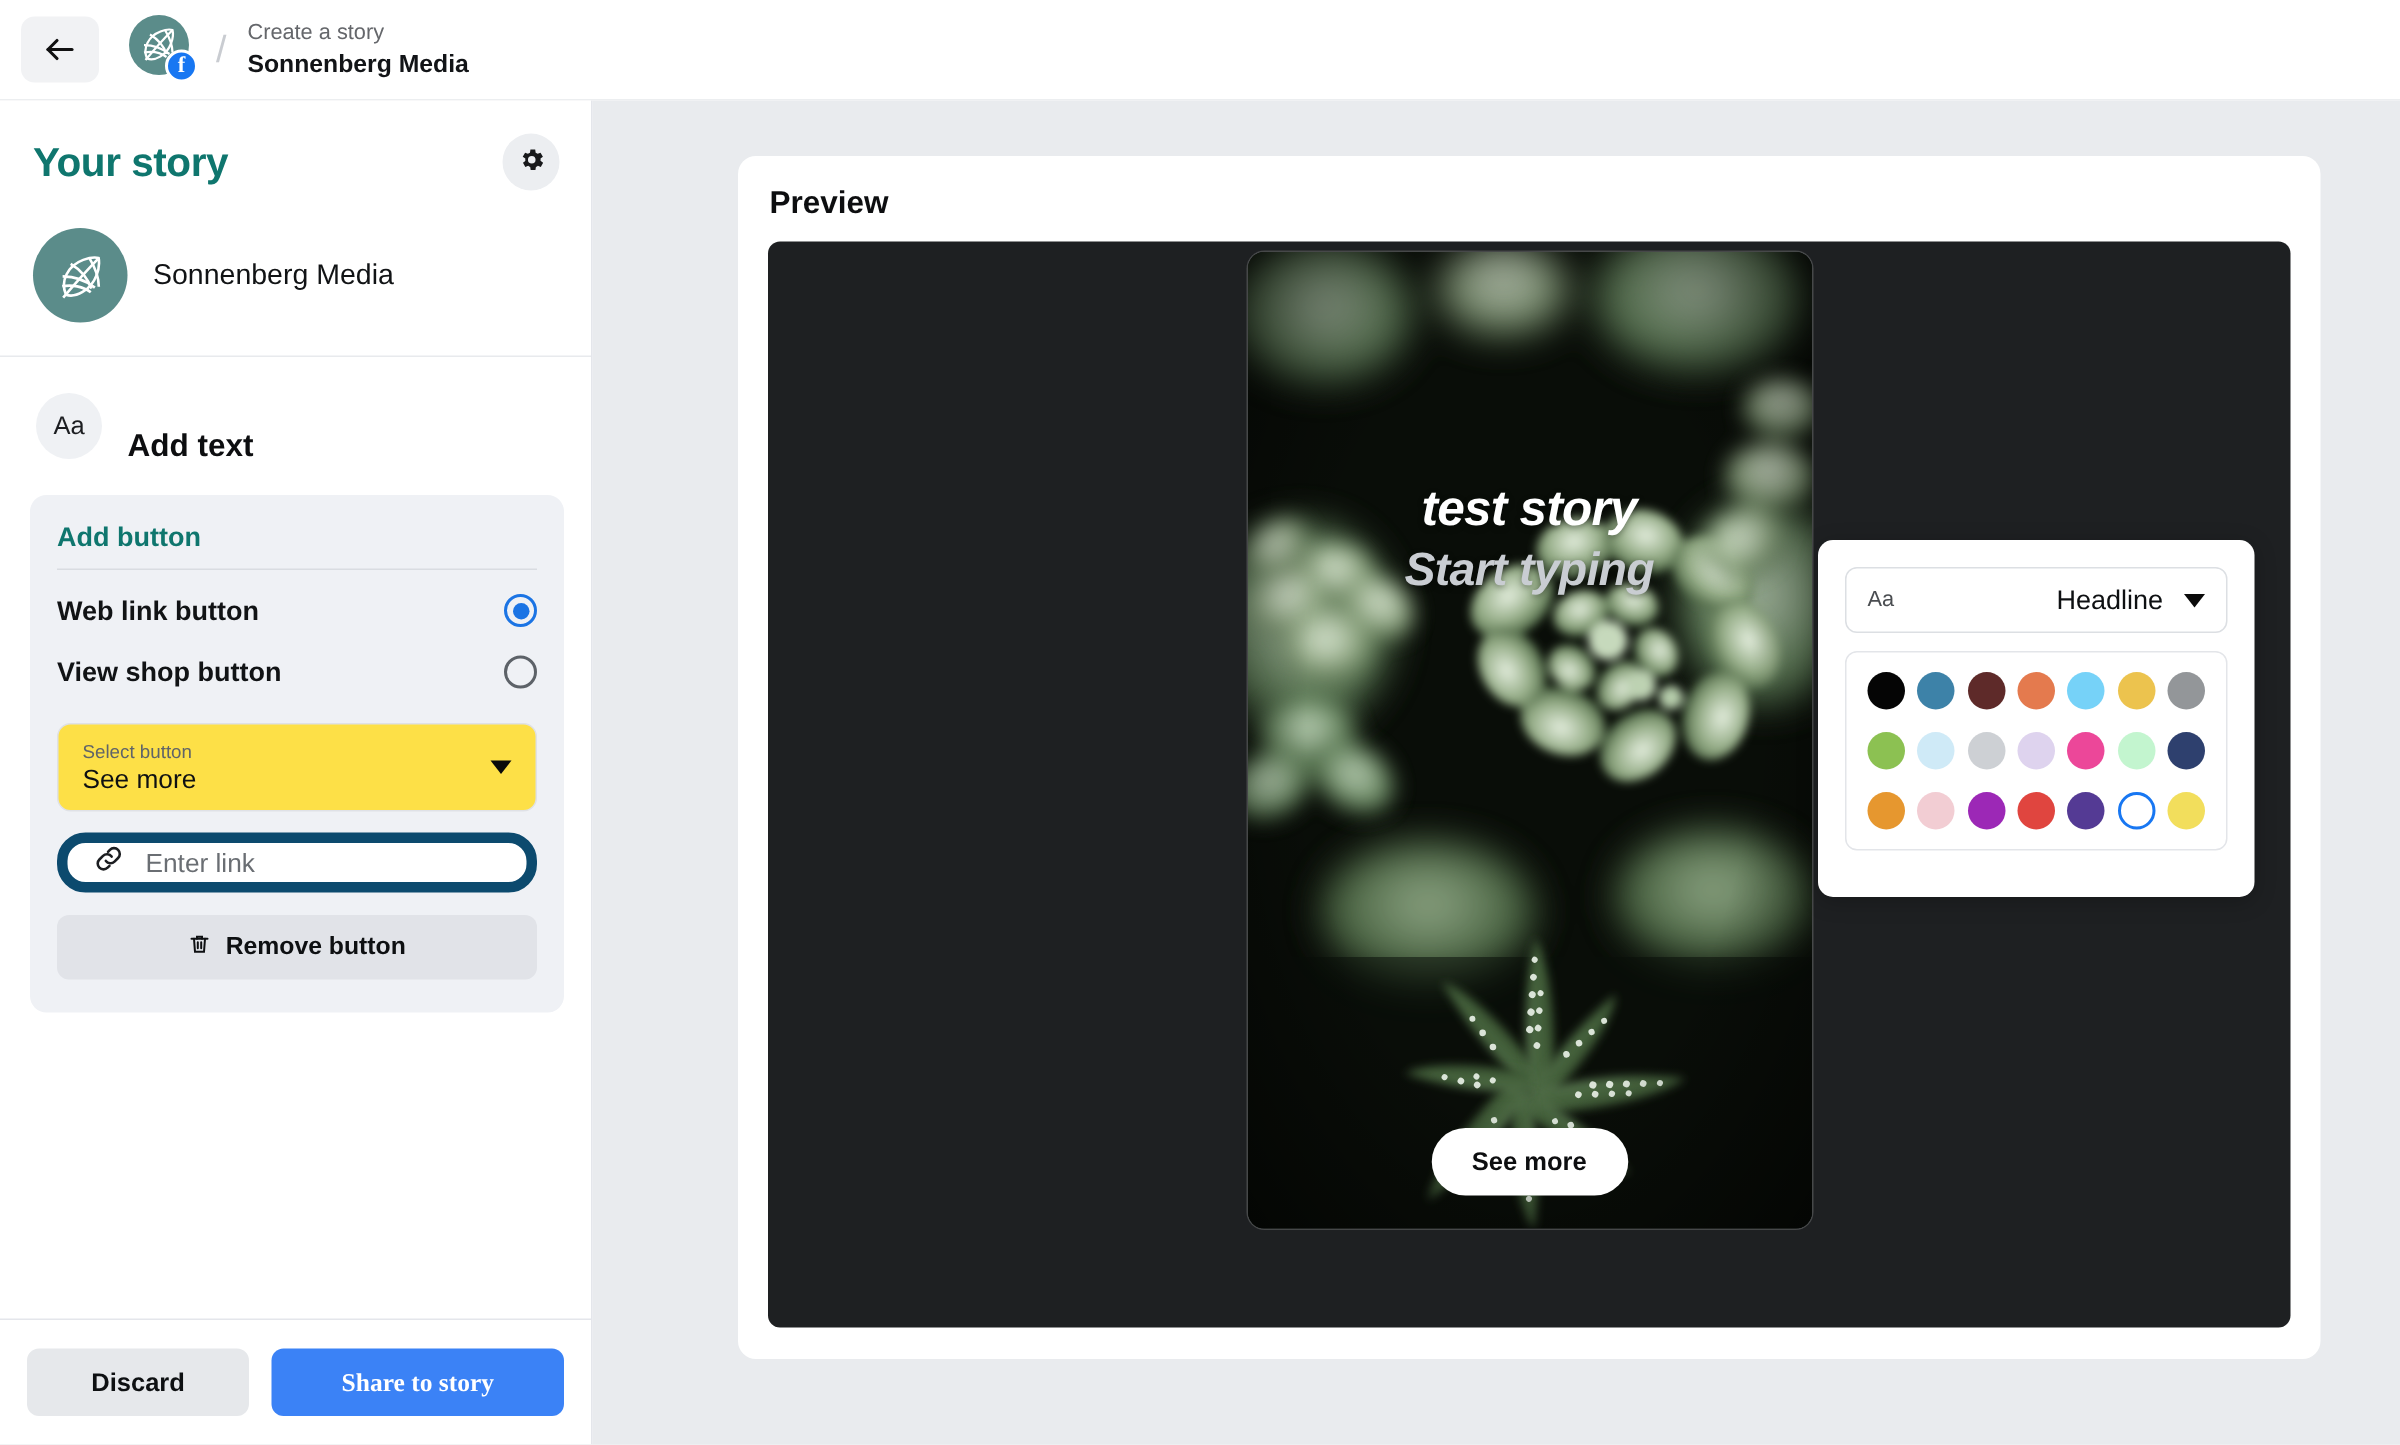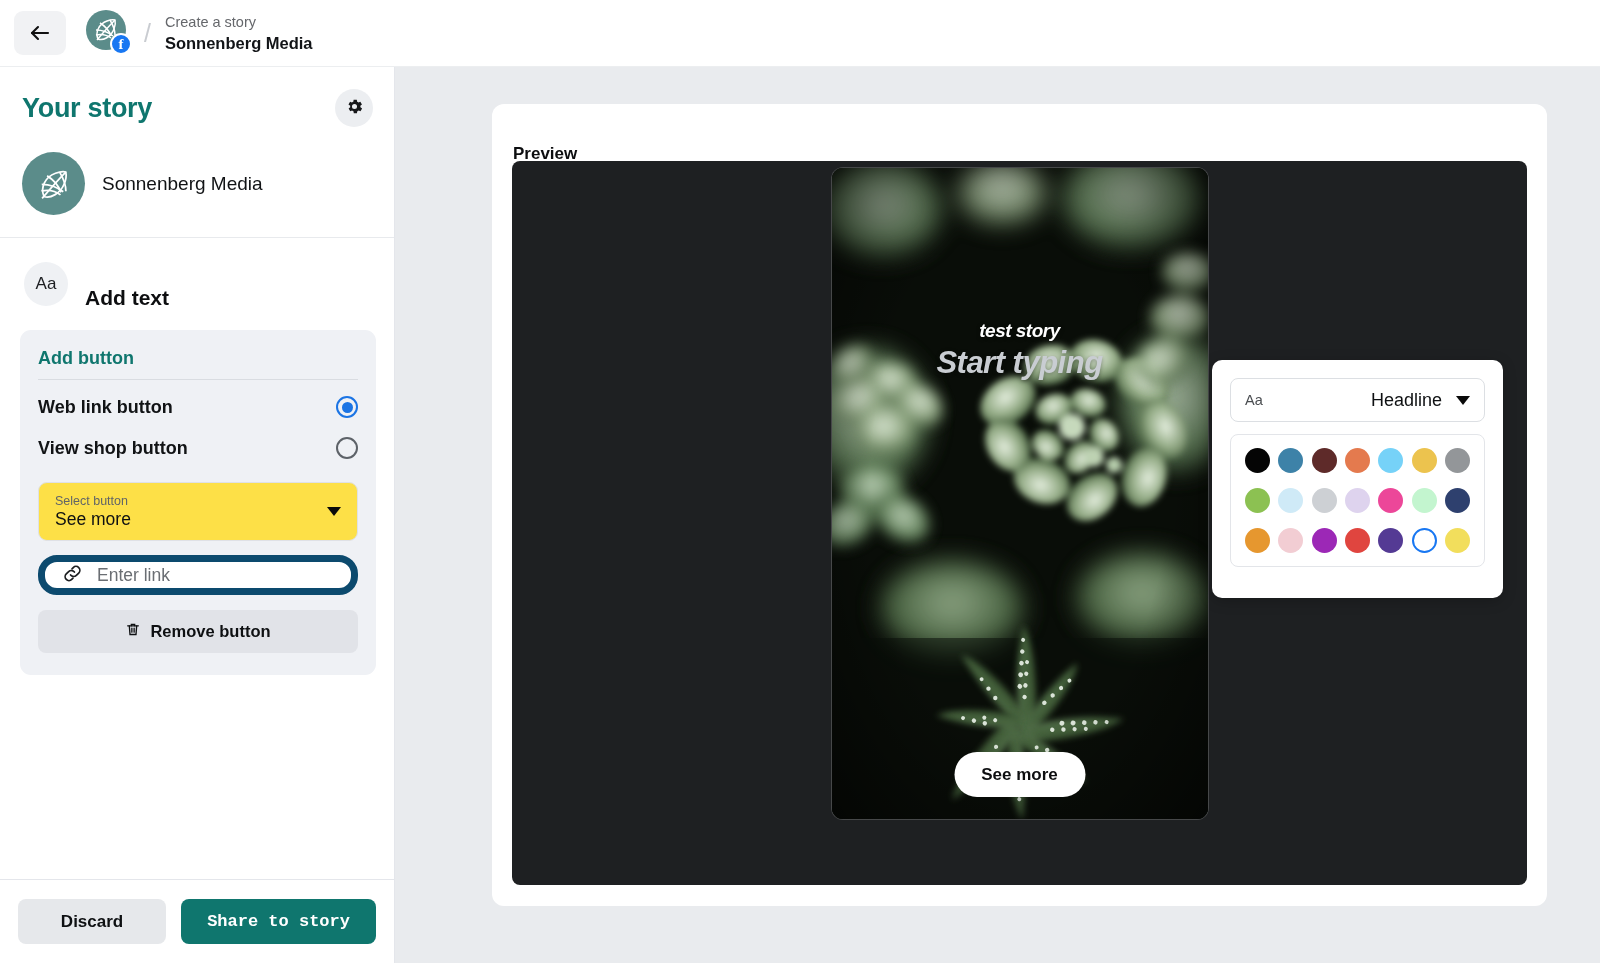--- a/index.html
+++ b/index.html
@@ -117,53 +117,53 @@
   .side-footer {
     margin-top: auto; border-top: 1px solid #e4e6eb; padding: 19px 18px;
     display: flex; gap: 15px;
   }
   .btn-discard {
     width: 152px; height: 45px; border: none; border-radius: 8px; background: #e6e8eb;
     color: #0e1012; font-size: 17px; font-weight: bold; cursor: pointer;
     font-family: "Liberation Sans", sans-serif;
   }
   .btn-share {
-    width: 200px; height: 45px; border: none; border-radius: 8px; background: #0f766e;
+    width: 200px; height: 45px; border: none; border-radius: 8px; background: #3b82f6;
     color: #fff; font-size: 17px; font-weight: bold; cursor: pointer;
-    font-family: Liberation Mono, monospace;
+    font-family: Liberation Serif, serif;
   }
 
   
   .preview-card {
     position: absolute; left: 492px; top: 104px; width: 1055px; height: 802px;
     background: #fff; border-radius: 12px;
   }
   .preview-label {
-    position: absolute; left: 21px; top: 20px; font-size: 17px; font-weight: bold; color: #0d0e10; margin-top: 20px;
+    position: absolute; left: 21px; top: 20px; font-size: 21px; font-weight: bold; color: #0d0e10;
   }
   .stage {
     position: absolute; left: 20px; top: 57px; width: 1015px; height: 724px;
     background: #1e2022; border-radius: 8px; overflow: hidden;
   }
 
   .story {
     position: absolute; left: 50%; top: 7px; transform: translateX(-50%);
     width: 376px; height: 651px; border-radius: 11px; overflow: hidden;
     box-shadow: 0 0 0 1px rgba(255,255,255,.18);
   }
   .story-photo { position: absolute; inset: 0; background: #0c110c; }
   .story-photo svg { display: block; width: 100%; height: 100%; }
 
   .story-text {
     position: absolute; left: 0; right: 0; top: 152px; text-align: center;
     font-style: italic; font-weight: bold; line-height: 1.17;
     text-shadow: 0 1px 4px rgba(0,0,0,.35);
     letter-spacing: -0.5px;
   }
-  .story-text .line1 { display: block; font-size: 19px; color: #ffffff; }
+  .story-text .line1 { display: block; font-size: 33px; color: #ffffff; }
   .story-text .line2 { display: block; font-size: 31px; color: #c9cdd2; margin-top: 3px; }
 
   .cta-pill {
     position: absolute; left: 50%; bottom: 22px; transform: translateX(-50%);
     background: #fff; border-radius: 25px; height: 45px; min-width: 131px;
     display: flex; align-items: center; justify-content: center;
     font-size: 17px; font-weight: bold; color: #0d0e10; cursor: pointer;
   }
 
   

